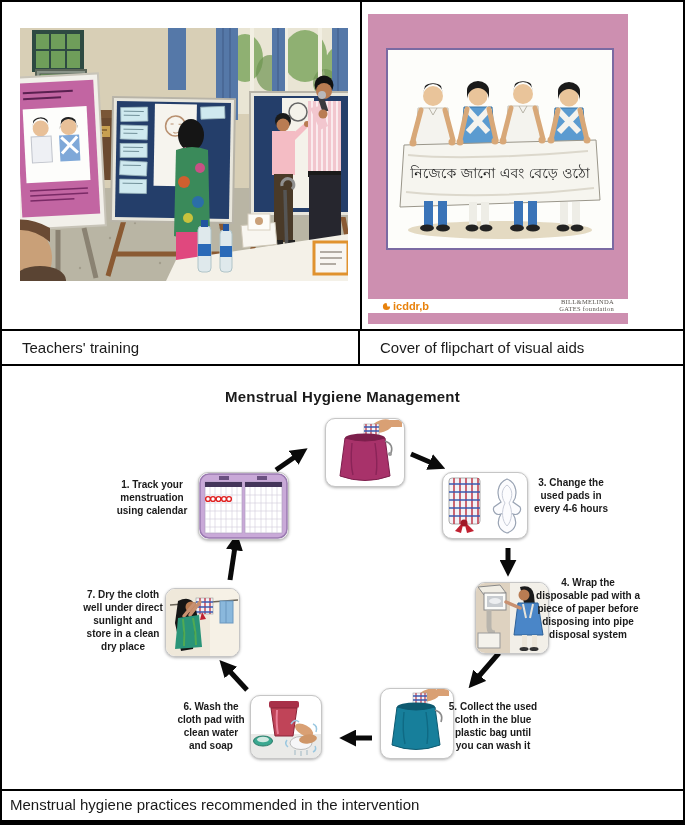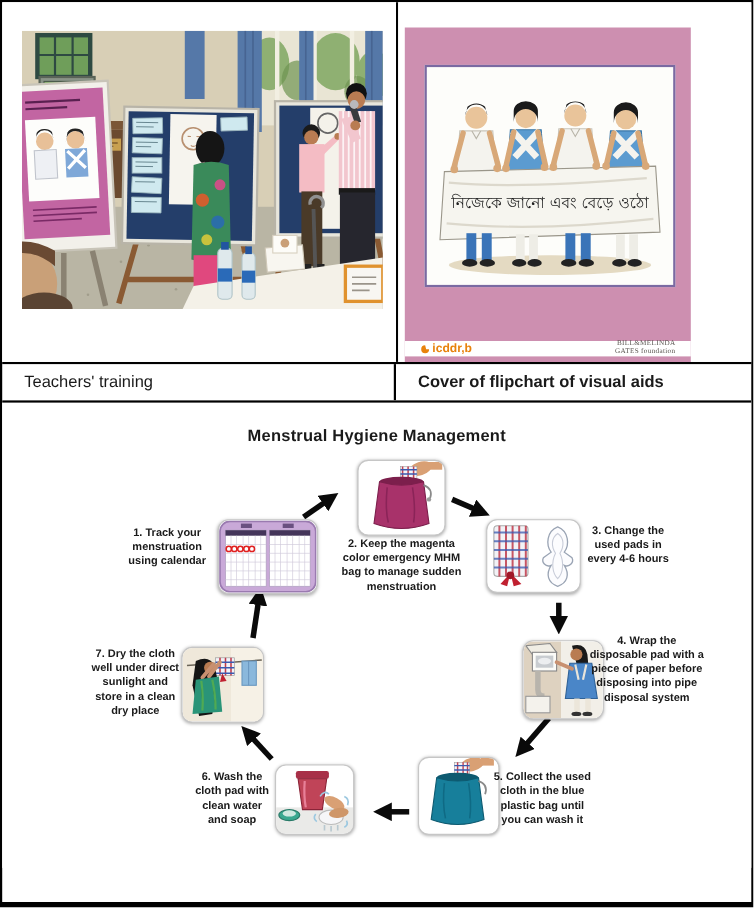--- a/index.html
+++ b/index.html
@@ -9,27 +9,27 @@
     font-family:"Liberation Sans","DejaVu Sans",sans-serif;color:#1a1a1a;
   }
   
   .top-row{display:flex;height:327px;}
   .cell{position:relative;overflow:hidden;}
   .photo-cell{width:358px;border-right:2px solid #000;background:#fff;}
   .cover-cell{width:321px;background:#fff;}
   .cap-row{display:flex;height:33px;border-top:2px solid #000;}
   .cap{display:flex;align-items:center;font-size:15px;padding-left:20px;box-sizing:border-box;}
   .cap-left{width:358px;border-right:2px solid #000;}
-  .cap-right{width:321px;font-weight:bold;}
+  .cap-right{width:321px;}
   .diagram-cell{position:relative;height:423px;border-top:2px solid #000;background:#fff;}
   .cap2{height:29px;border-top:2px solid #000;display:flex;align-items:center;font-size:15px;padding-left:8px;box-sizing:border-box;}
   
   .photo-svg{position:absolute;left:18px;top:26px;}
   
-  .cover{position:absolute;left:6px;top:23px;width:260px;height:310px;background:#cd8fb0;}
+  .cover{position:absolute;left:6px;top:12px;width:260px;height:310px;background:#cd8fb0;}
   .cover-art{position:absolute;left:18px;top:34px;width:224px;height:198px;background:#fdfdfa;border:2px solid #7a6aa2;}
   .cover-strip{position:absolute;left:0;top:285px;width:100%;height:14px;background:#fff;display:flex;justify-content:space-between;align-items:center;padding:0 14px;box-sizing:border-box;}
   .icddrb{display:flex;align-items:center;gap:2px;color:#e8820c;font-weight:bold;font-size:11px;}
   .gates{text-align:right;color:#5a5550;font-family:"Liberation Serif","DejaVu Serif",serif;font-size:6.5px;line-height:1.05;letter-spacing:.3px;}
   
   .diagram-title{position:absolute;top:22px;left:0;width:100%;text-align:center;font-weight:bold;font-size:15px;letter-spacing:.2px;}
   .arrows{position:absolute;left:0;top:0;pointer-events:none;}
   .tile{position:absolute;background:#fff;border:1px solid #c6c6c6;border-radius:10px;box-shadow:0 1px 3px rgba(0,0,0,.3);overflow:hidden;}
   .tile svg{display:block;}
   .step-label{position:absolute;font-weight:bold;font-size:10px;line-height:1.3;text-align:center;}
@@ -354,21 +354,20 @@
         <rect x="38" y="5" width="15" height="11" fill="#f4f4f8" stroke="#999" stroke-width=".5"></rect>
         <path d="M40,5 v11 M45,5 v11 M50,5 v11" stroke="#c04455" stroke-width="1.4"></path>
         <path d="M38,8 h15 M38,12 h15" stroke="#3a5ab0" stroke-width="1.4"></path>
         <ellipse cx="39" cy="19" rx="20" ry="4.5" fill="#7c1f4c"></ellipse>
         <path d="M19,19 L14,57 Q39,66 64,57 L59,19 Q39,25 19,19 Z" fill="#a8326a" stroke="#7c1f4c"></path>
         <path d="M26,24 Q24,44 27,56 M49,24 Q52,44 50,56" stroke="#8a2458" stroke-width="1.4" fill="none"></path>
         <path d="M59,22 q9,3 6,12" stroke="#8a8a8a" stroke-width="1.6" fill="none"></path>
         <circle cx="64" cy="35" r="2" fill="#9a9a9a"></circle>
       </svg>
     </div>
-    <div class="step-label" style="left:305px;top:122px;width:116px;">2. Keep the magenta color emergency MHM bag to manage sudden menstruation</div>
 
     <div class="tile" style="left:440px;top:106px;width:84px;height:65px;">
       <svg width="84" height="65" viewBox="0 0 84 65">
         <rect x="6" y="5" width="31" height="46" rx="3" fill="#f2f2f6" stroke="#aaa"></rect>
         <path d="M11,5 v46 M17,5 v46 M23,5 v46 M29,5 v46 M35,5 v46" stroke="#c03a4a" stroke-width="1.8" opacity=".85"></path>
         <path d="M6,11 h31 M6,19 h31 M6,27 h31 M6,35 h31 M6,43 h31" stroke="#3a5ab0" stroke-width="1.8" opacity=".75"></path>
         <polygon points="21,48 12,58 18,60" fill="#c02030"></polygon>
         <polygon points="21,48 31,58 24,60" fill="#c02030"></polygon>
         <circle cx="21" cy="50" r="3.5" fill="#a01828"></circle>
         <path d="M64,6 C74,10 75,22 70,29 L77,34 C79,38 75,43 70,41 C75,49 73,57 64,60 C55,57 53,49 58,41 C53,43 49,38 51,34 L58,29 C53,22 54,10 64,6 Z" fill="#fcfcfe" stroke="#9aa4b4" stroke-width="1.2"></path>
@@ -452,13 +451,14 @@
           <circle cx="25" cy="18" r="5.5" fill="#b97c52"></circle>
           <path d="M24,26 L34,13 M18,27 L28,15" stroke="#c89070" stroke-width="3.5" stroke-linecap="round"></path>
           <polygon points="12,29 33,26 36,58 9,60" fill="#2a9478"></polygon>
           <path d="M17,30 q2,14 1,27 M27,29 q3,14 3,27" stroke="#5ab04a" stroke-width="2" opacity=".8"></path>
         </g>
       </svg>
     </div>
     <div class="step-label" style="left:79px;top:222px;width:84px;">7. Dry the cloth well under direct sunlight and store in a clean dry place</div>
   </div>
 
+  <div class="cap2">Menstrual hygiene practices recommended in the intervention</div>
 </div>
 
 </body></html>

